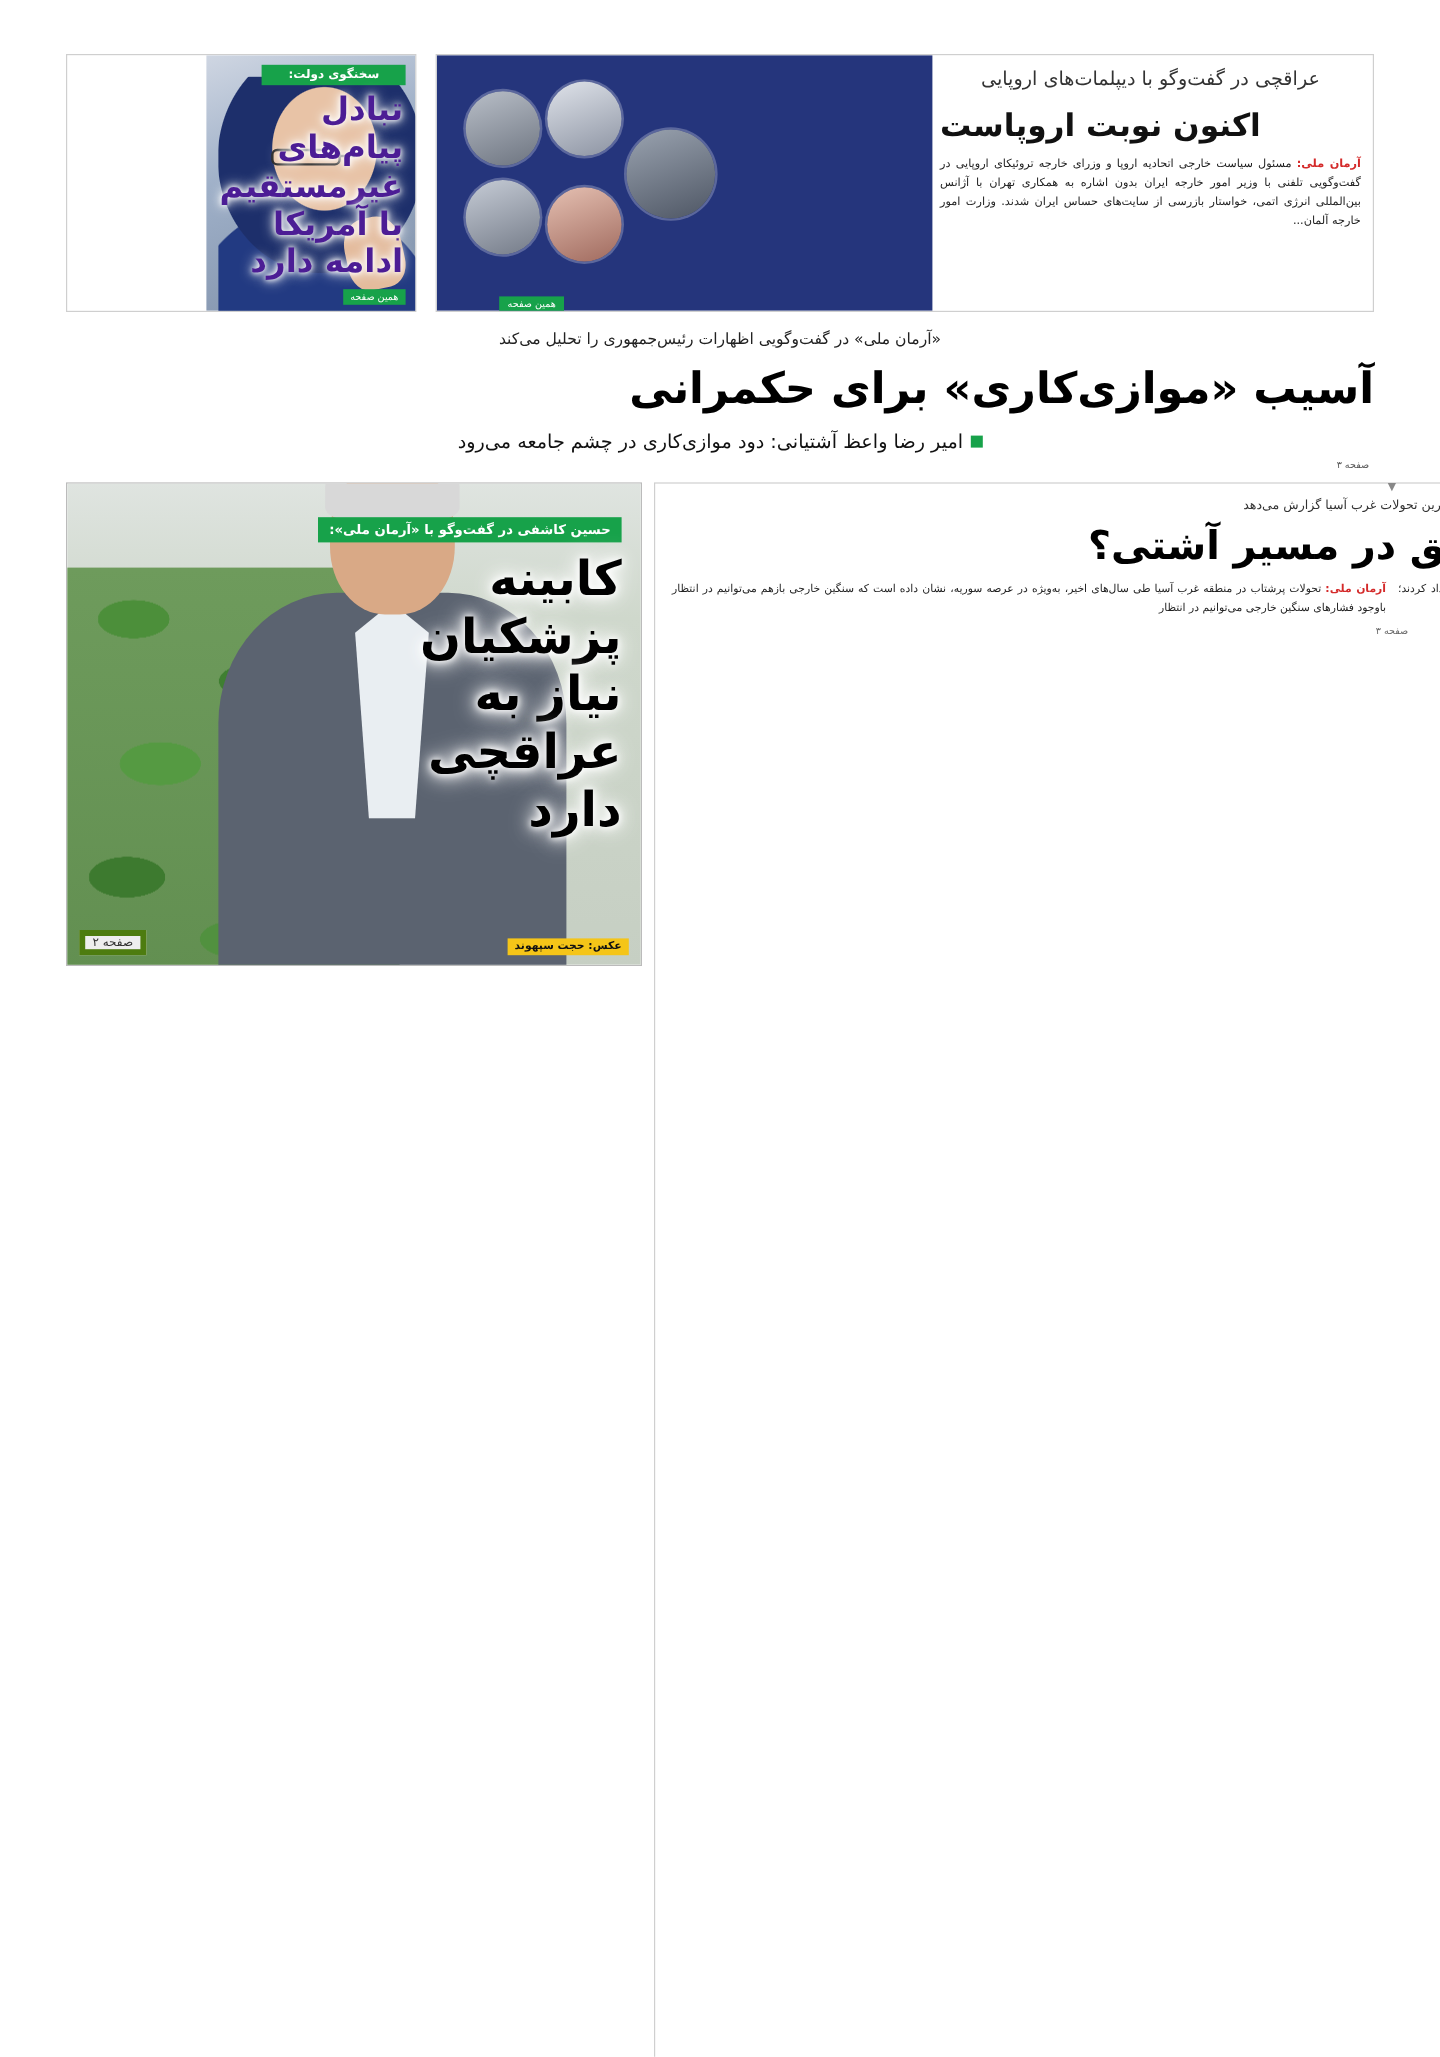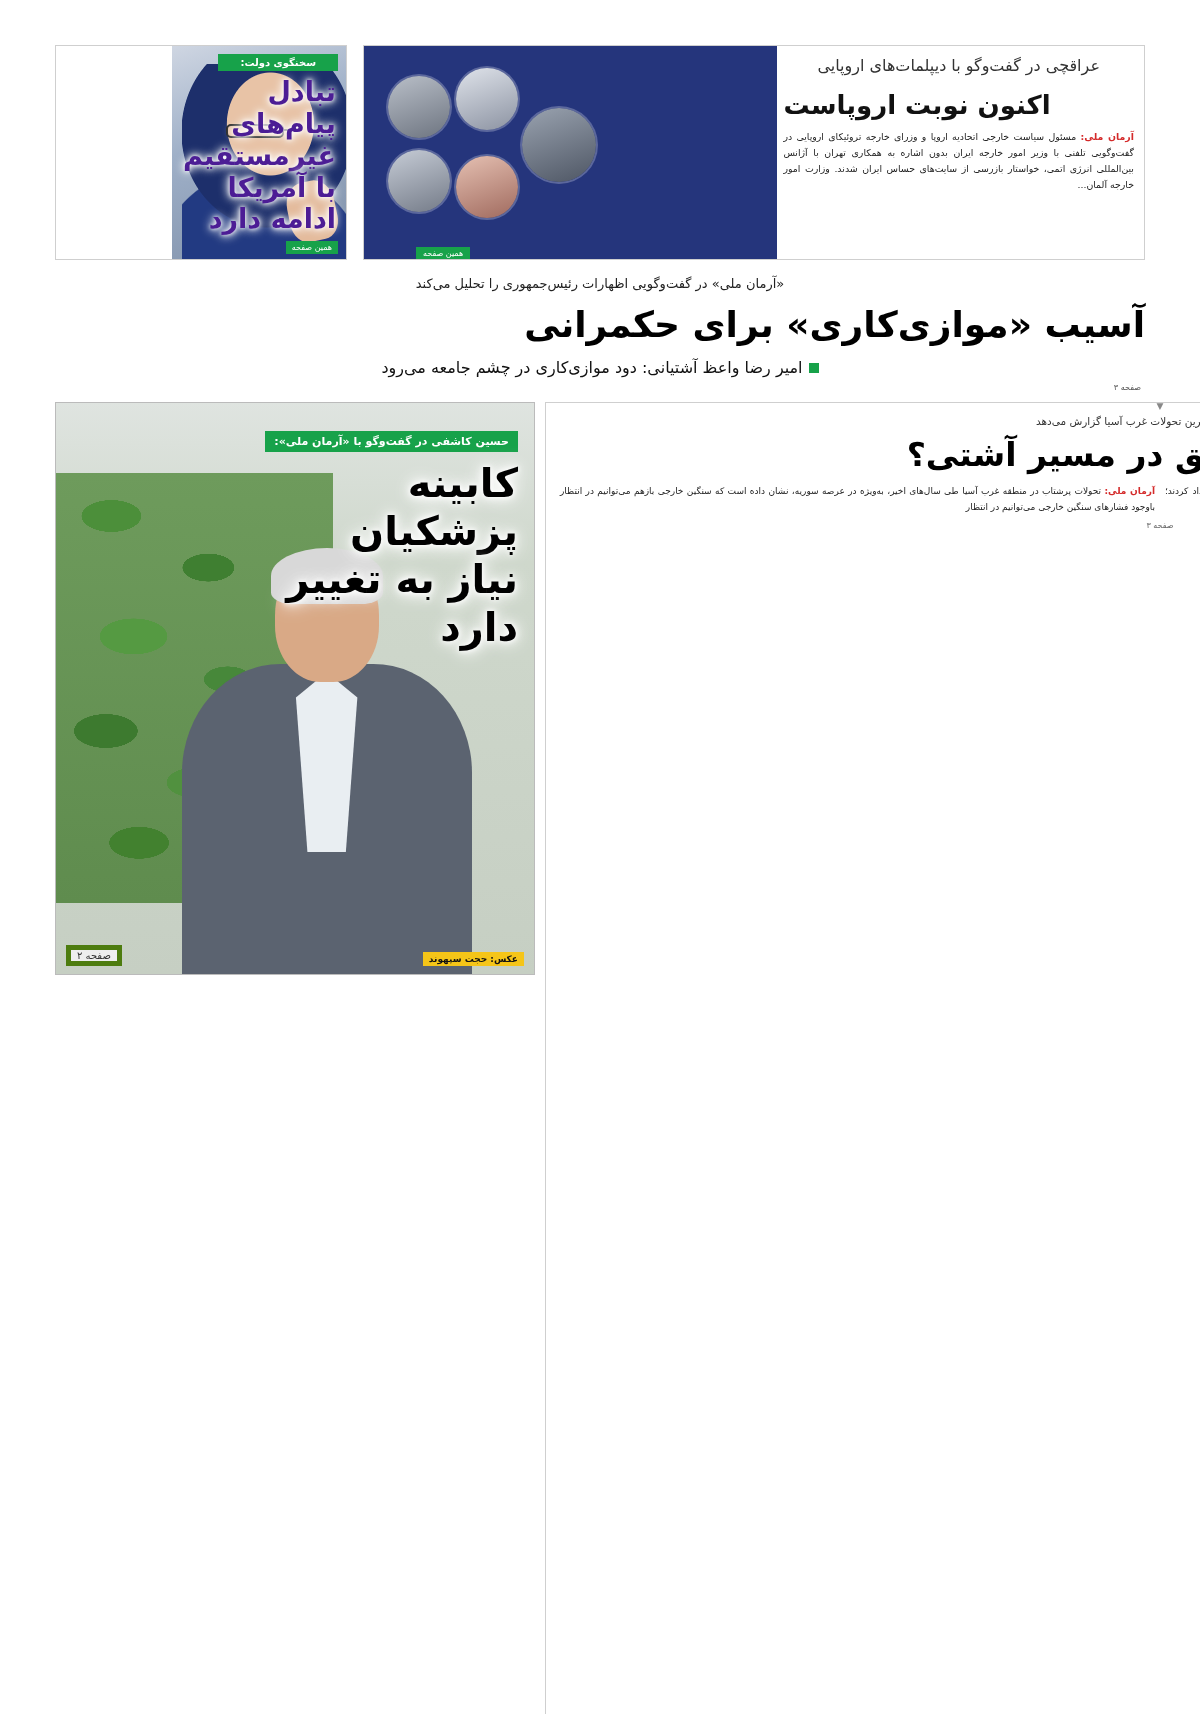--- a/index.html
+++ b/index.html
@@ -65,21 +65,21 @@
   .lead-head { text-align: right; font-size: 36px; font-weight: bold; color: #000;
       line-height: 1.2; letter-spacing: -1px; }
   .lead-sub { text-align: center; font-size: 16px; color: #111; margin-top: 12px; }
   .lead-sub .sq { display:inline-block; width:10px; height:10px; background:#17a24a; margin-left:6px; }
   .lead-page { text-align: right; font-size: 8px; color: #555; margin-top: 6px; padding-right: 4px; }
 
   
   .mid { display: flex; flex-direction: row-reverse; gap: 10px; margin: 10px 55px 0 55px; }
 
   
-  .photocol { flex: 0 0 480px; border: 1px solid #bbb; position: relative; height: 573px; overflow: hidden; }
+  .photocol { flex: 0 0 480px; border: 1px solid #bbb; position: relative; height: 403px; overflow: hidden; }
   .photocol .bg { position: absolute; inset: 0;
       background: linear-gradient(180deg,#dfe4e0 0%, #cfd8cc 28%, #c6cfc3 100%); }
   .photocol .foliage { position: absolute; left: 0; top: 70px; width: 58%; height: 430px;
       background:
         radial-gradient(ellipse 30px 16px at 20% 10%, #4c8f3a 0 99%, transparent 100%),
         radial-gradient(ellipse 26px 14px at 55% 22%, #3f7f31 0 99%, transparent 100%),
         radial-gradient(ellipse 34px 18px at 28% 38%, #559a42 0 99%, transparent 100%),
         radial-gradient(ellipse 24px 13px at 62% 48%, #47883a 0 99%, transparent 100%),
         radial-gradient(ellipse 32px 17px at 18% 60%, #3d7a2f 0 99%, transparent 100%),
         radial-gradient(ellipse 28px 15px at 50% 72%, #51913f 0 99%, transparent 100%),
@@ -175,21 +175,21 @@
     <div class="photocol">
       <div class="bg"></div>
       <div class="foliage"></div>
       <div class="person">
         <div class="body3d"></div>
         <div class="shirt"></div>
         <div class="head3d"></div>
         <div class="hair"></div>
       </div>
       <div class="kicker">حسین کاشفی در گفت‌وگو با «آرمان ملی»:</div>
-      <div class="head">کابینه پزشکیان نیاز به تغییر دارد</div>
+      <div class="head">کابینه پزشکیان نیاز به عراقچی دارد</div>
       <div class="credit">عکس: حجت سپهوند</div>
       <div class="pagetag">صفحه ۲</div>
     </div>
 
     <div class="centercol">
 
       <div class="art">
         <div class="kicker">«آرمان ملی» از آخرین تحولات غرب آسیا گزارش می‌دهد</div>
         <div class="head">تهران و دمشق در مسیر آشتی؟</div>
         <div class="cols">

